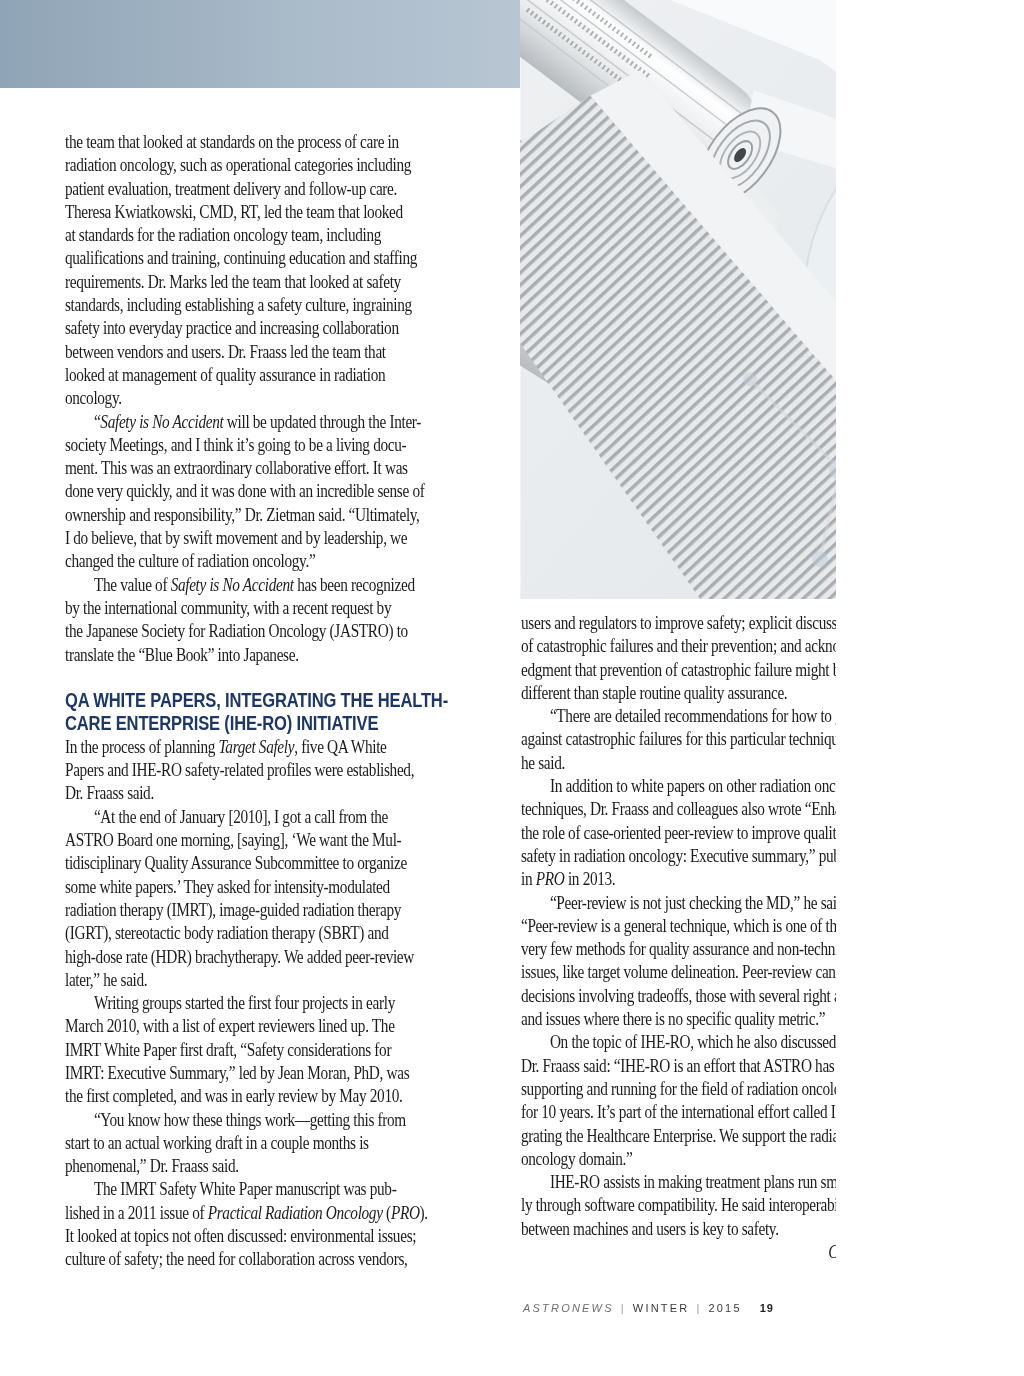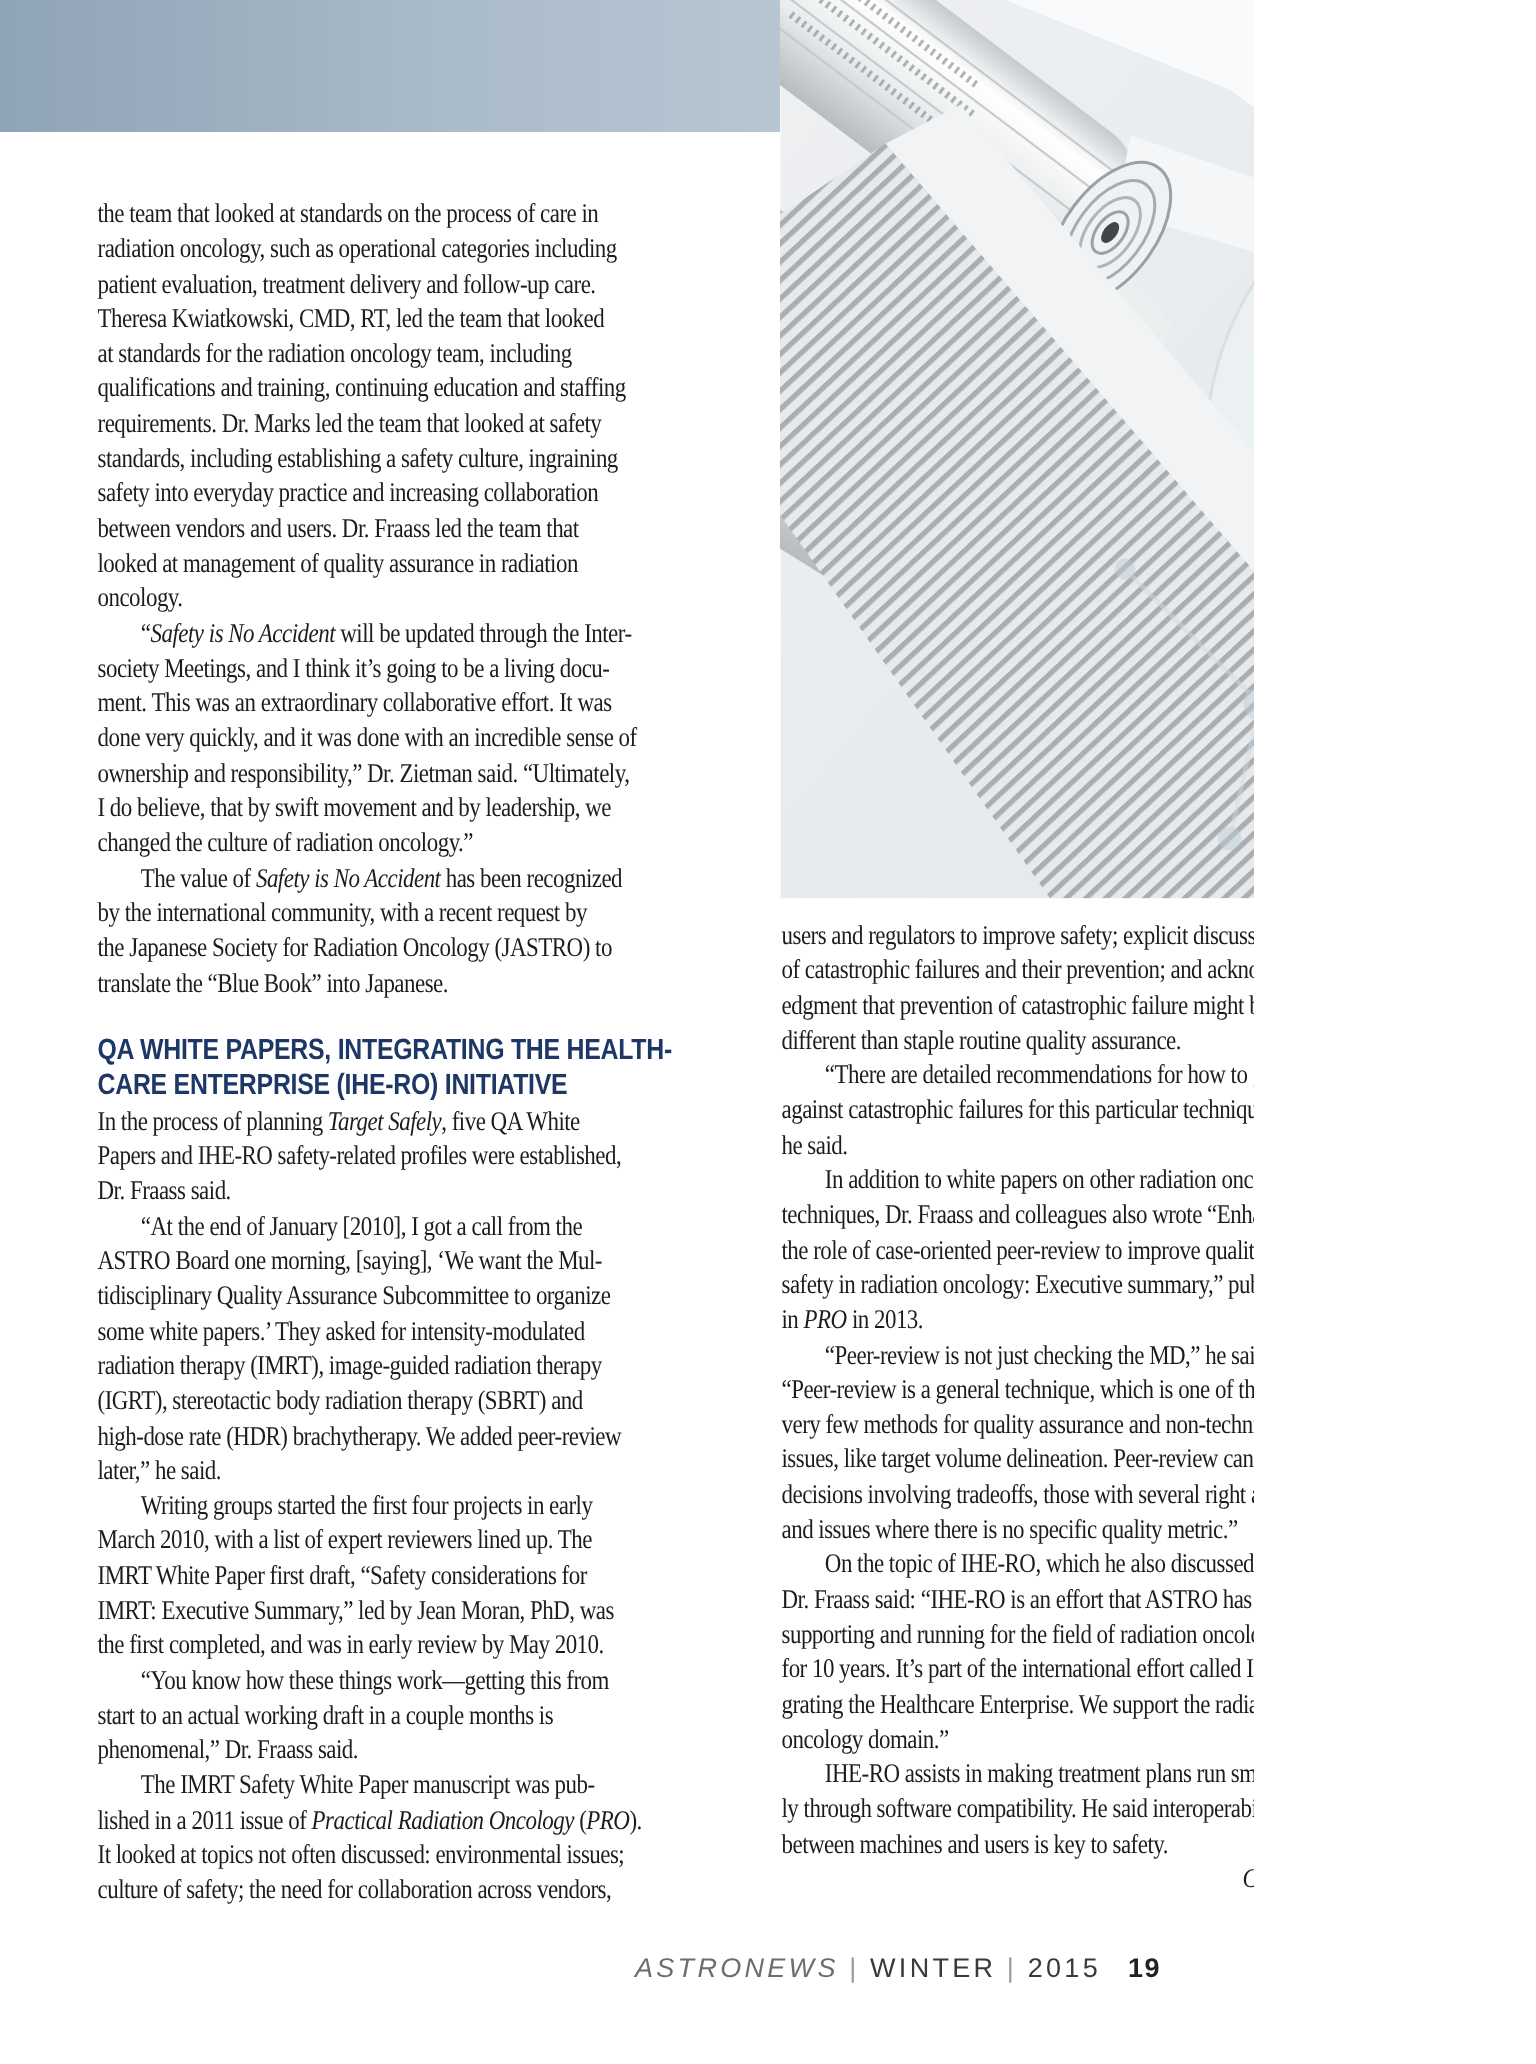--- a/index.html
+++ b/index.html
@@ -17,21 +17,21 @@
     transform:scaleX(0.85);transform-origin:0 0;}
   .left-col{left:65px;top:131px;width:515px;}
   .right-col{left:521px;top:612px;width:515px;}
   .col p{margin:0;}
   .indent{text-indent:34px;}
   .heading{font-family:"Liberation Sans",sans-serif;font-weight:700;font-size:19.5px;
     line-height:23.5px;color:#1d3766;margin:22px 0 0 0;letter-spacing:-0.2px;}
   .continued{text-align:right;font-style:italic;}
 
   .footer{position:absolute;top:1302px;right:62px;white-space:nowrap;
-    font-family:"Liberation Sans",sans-serif;font-size:18px;color:#3a3a3a;letter-spacing:2.2px;}
+    font-family:"Liberation Sans",sans-serif;font-size:11px;color:#3a3a3a;letter-spacing:2.2px;}
   .footer .pub{font-style:italic;color:#6d6d6d;}
   .footer .sep{color:#9a9a9a;margin:0 7px;}
   .footer .pagenum{margin-left:18px;color:#222222;font-weight:700;letter-spacing:1px;}
 </style>
 </head>
 <body>
 
 <div class="page">
 
   <div class="top-bar"></div>

